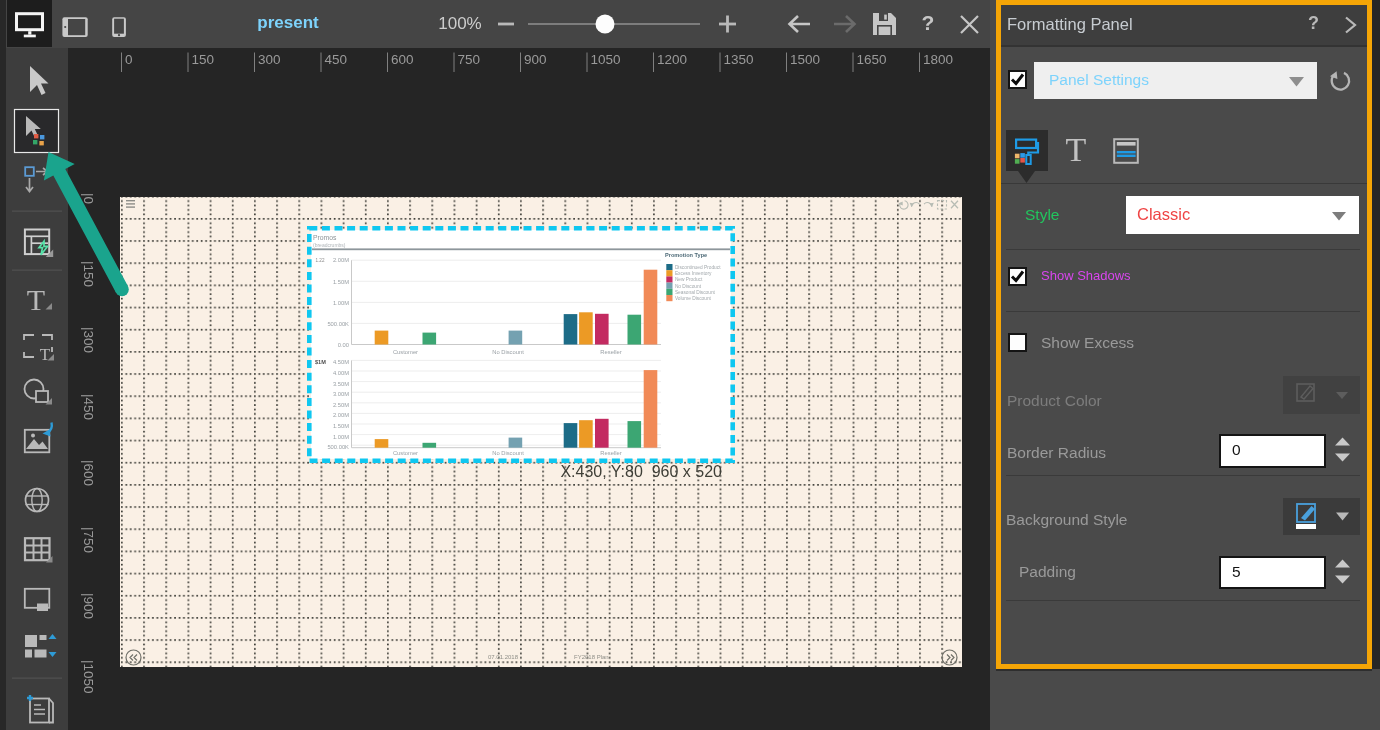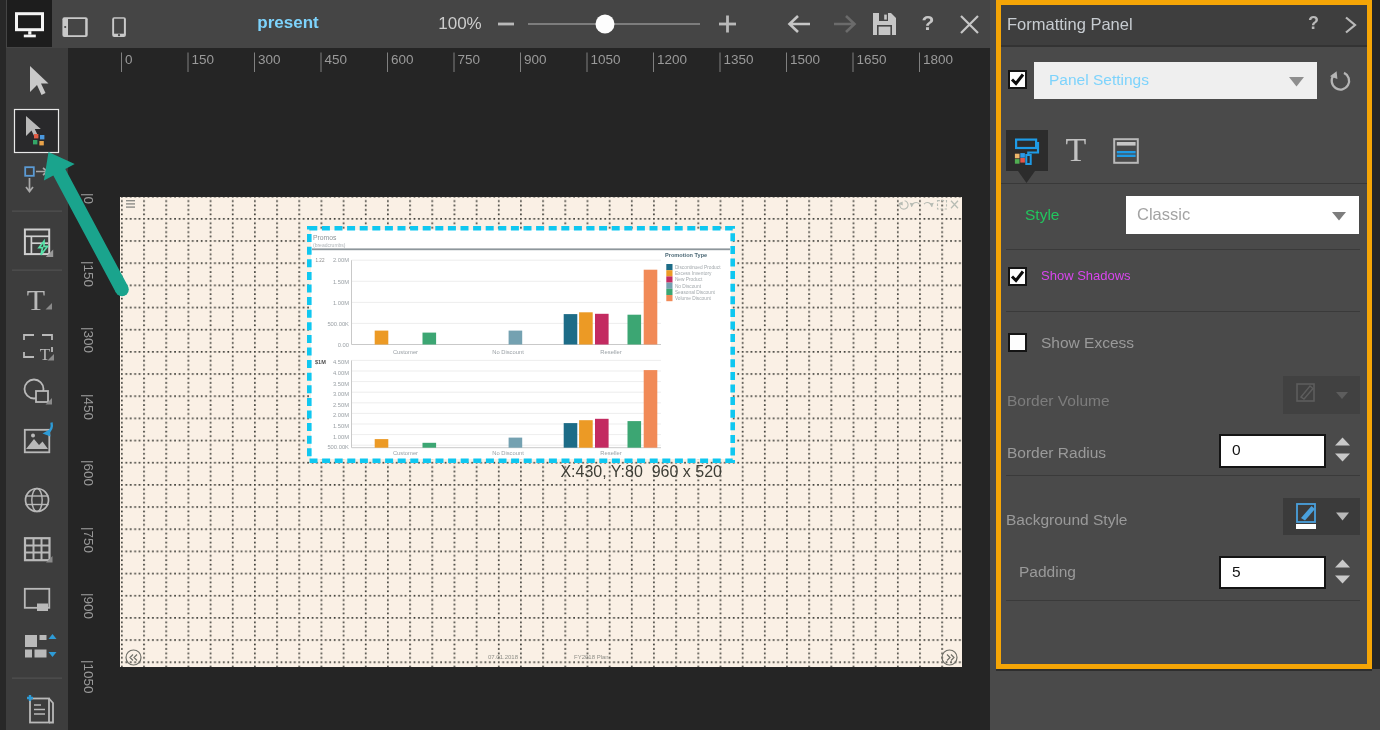--- a/index.html
+++ b/index.html
@@ -386,37 +386,37 @@
   <div class="abs" style="left:1058px;top:131px;width:36px;text-align:center;font-size:34px;font-family:'Liberation Serif',serif;color:#c2c2c2;">T</div>
   <svg class="abs" style="left:1113px;top:137.5px;" width="27" height="27">
     <rect x="1.2" y="1.2" width="23.6" height="23.6" fill="none" stroke="#b9b9b9" stroke-width="2"></rect>
     <rect x="3.8" y="4" width="18.8" height="3.6" fill="#c6c6c6"></rect>
     <rect x="3.8" y="13" width="18.8" height="2.4" fill="#1e9be6"></rect>
     <rect x="3.8" y="16.6" width="18.8" height="2.4" fill="#1e9be6"></rect>
   </svg>
 
   <div class="abs" style="left:1007px;top:206px;font-size:15.5px;color:#22c55e;margin-left:18px;">Style</div>
   <div class="abs" style="left:1126px;top:196px;width:233px;height:38px;background:#ffffff;"></div>
-  <div class="abs" style="left:1137px;top:205px;font-size:16.5px;color:#a3a3a3;">Classic</div>
+  <div class="abs" style="left:1137px;top:205px;font-size:16.5px;color:#ef4444;">Classic</div>
   <svg class="abs" style="left:1331px;top:211px;" width="17" height="11">
     <path d="M1 1 L15 1 L8 9.5 Z" fill="#7d7d7d"></path>
   </svg>
   <div class="abs" style="left:1006px;top:249px;width:354px;height:1px;background:#3a3a3a;"></div>
 
   <div class="abs" style="left:1008px;top:267px;width:19px;height:19px;background:#fdfdfd;border:2px solid #141414;"></div>
   <svg class="abs" style="left:1008px;top:267px;" width="19" height="19">
     <path d="M4 9.5 L8 13.5 L15 4.5" fill="none" stroke="#0a0a0a" stroke-width="3"></path>
   </svg>
   <div class="abs" style="left:1041px;top:268px;font-size:13px;color:#d946ef;">Show Shadows</div>
   <div class="abs" style="left:1006px;top:311px;width:354px;height:1px;background:#3a3a3a;"></div>
 
   <div class="abs" style="left:1008px;top:333px;width:19px;height:19px;background:#fdfdfd;border:2px solid #141414;"></div>
   <div class="abs" style="left:1041px;top:334px;font-size:15.5px;color:#9a9a9a;">Show Excess</div>
 
-  <div class="abs" style="left:1007px;top:392px;font-size:15.5px;color:#7d7d7d;">Border Volume</div>
+  <div class="abs" style="left:1007px;top:392px;font-size:15.5px;color:#7d7d7d;">Product Color</div>
   <div class="abs" style="left:1283px;top:376px;width:77px;height:38px;background:#414141;"></div>
   <svg class="abs" style="left:1283px;top:376px;" width="77" height="38">
     <rect x="14" y="8" width="17" height="17" fill="none" stroke="#5d5d5d" stroke-width="1.6"></rect>
     <path d="M18 21 L27 10 L30 12.5 L21 23 Z" fill="none" stroke="#5d5d5d" stroke-width="1.4"></path>
     <path d="M53 16 L65 16 L59 23 Z" fill="#5d5d5d"></path>
   </svg>
 
   <div class="abs" style="left:1007px;top:444px;font-size:15.5px;color:#9a9a9a;">Border Radius</div>
   <div class="abs" style="left:1219px;top:434px;width:107px;height:34px;background:#ffffff;border:2px solid #141414;"></div>
   <div class="abs" style="left:1232px;top:441px;font-size:15.5px;color:#141414;">0</div>

